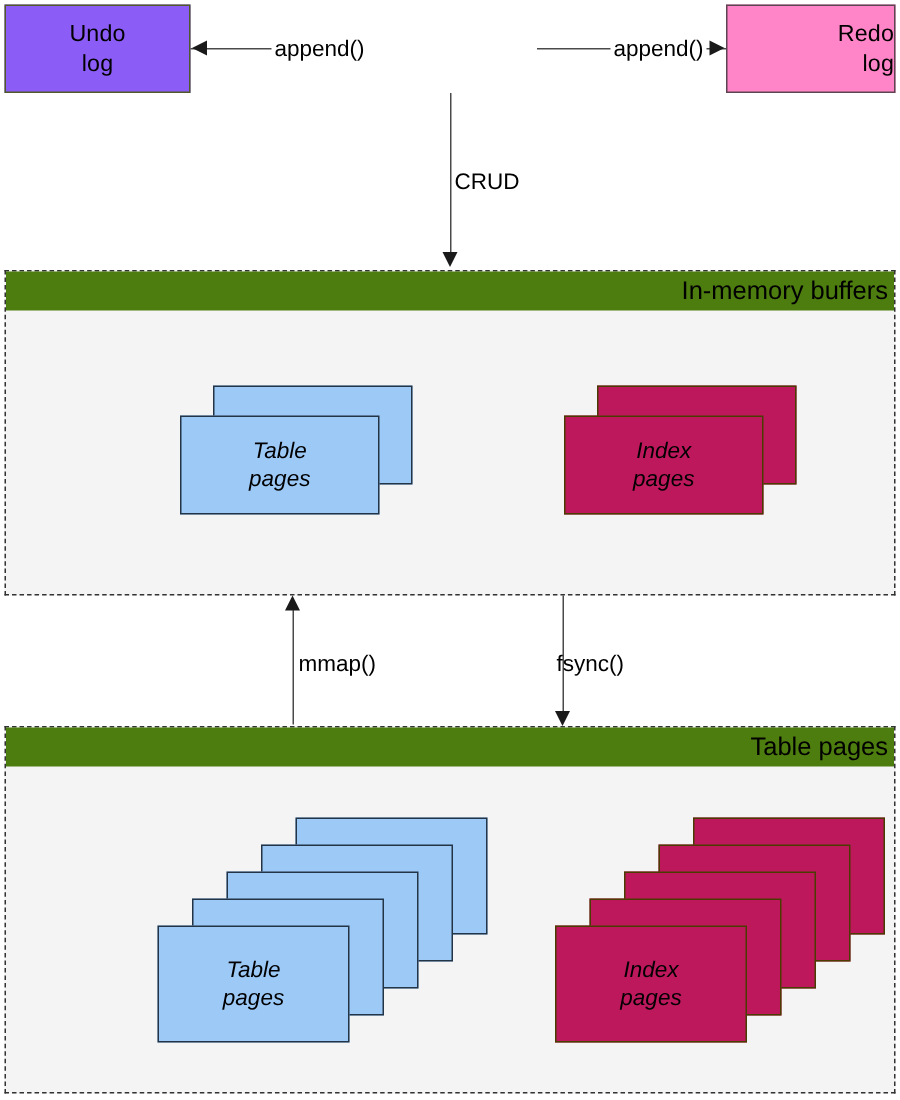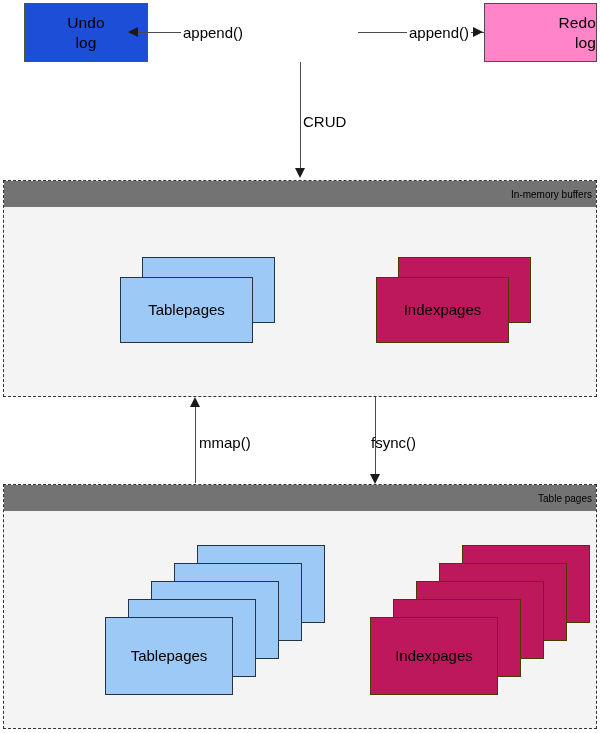--- a/index.html
+++ b/index.html
@@ -27,58 +27,59 @@
     display: flex;
     flex-direction: column;
     align-items: center;
     justify-content: center;
     font-size: 15.5px;
     color: #000000;
     line-height: 1.28;
     text-align: center;
     letter-spacing: 0.1px;
   }
-  .node-undo   { background: #1d4ed8; border-color: #4f5a28; margin-left: 21px; }
+  .node-undo   { background: #8b5cf6; border-color: #4f5a28; }
   .node-engine { background: #FF9A00; border-color: #6b4a12; }
   .node-redo   { background: #FF85C8; border-color: #5c4451; align-items: flex-end; }
 
   
   .container {
     border: 1.6px dashed #333333;
     background: #f4f4f4;
   }
   .container-header {
     position: absolute;
     left: 0;
     top: 0;
     right: 0;
     height: 26px;
-    background: #737373;
+    background: #4d7c0f;
     display: flex;
     align-items: center;
     justify-content: flex-end;
     padding-right: 4px;
-    font-size: 10px;
+    font-size: 17px;
     color: #000000;
   }
 
   
   .stack { position: absolute; }
   .page {
     position: absolute;
     box-sizing: border-box;
     border: 1.4px solid #1f2a38;
     display: flex;
-    flex-direction: row;
+    flex-direction: column;
     align-items: center;
     justify-content: center;
     font-size: 15px;
     line-height: 1.3;
     color: #000000;
     text-align: center;
+    font-style: italic;
   }
   .page-blue   { background: #9DC9F7; border-color: #233447; }
   .page-yellow { background: #be185d; border-color: #4a3c00; }
 
   
   .line-h { position: absolute; height: 0; border-top: 1.4px solid #4a4a4a; }
   .line-v { position: absolute; width: 0; border-left: 1.4px solid #4a4a4a; }
 
   .arrow {
     position: absolute;

